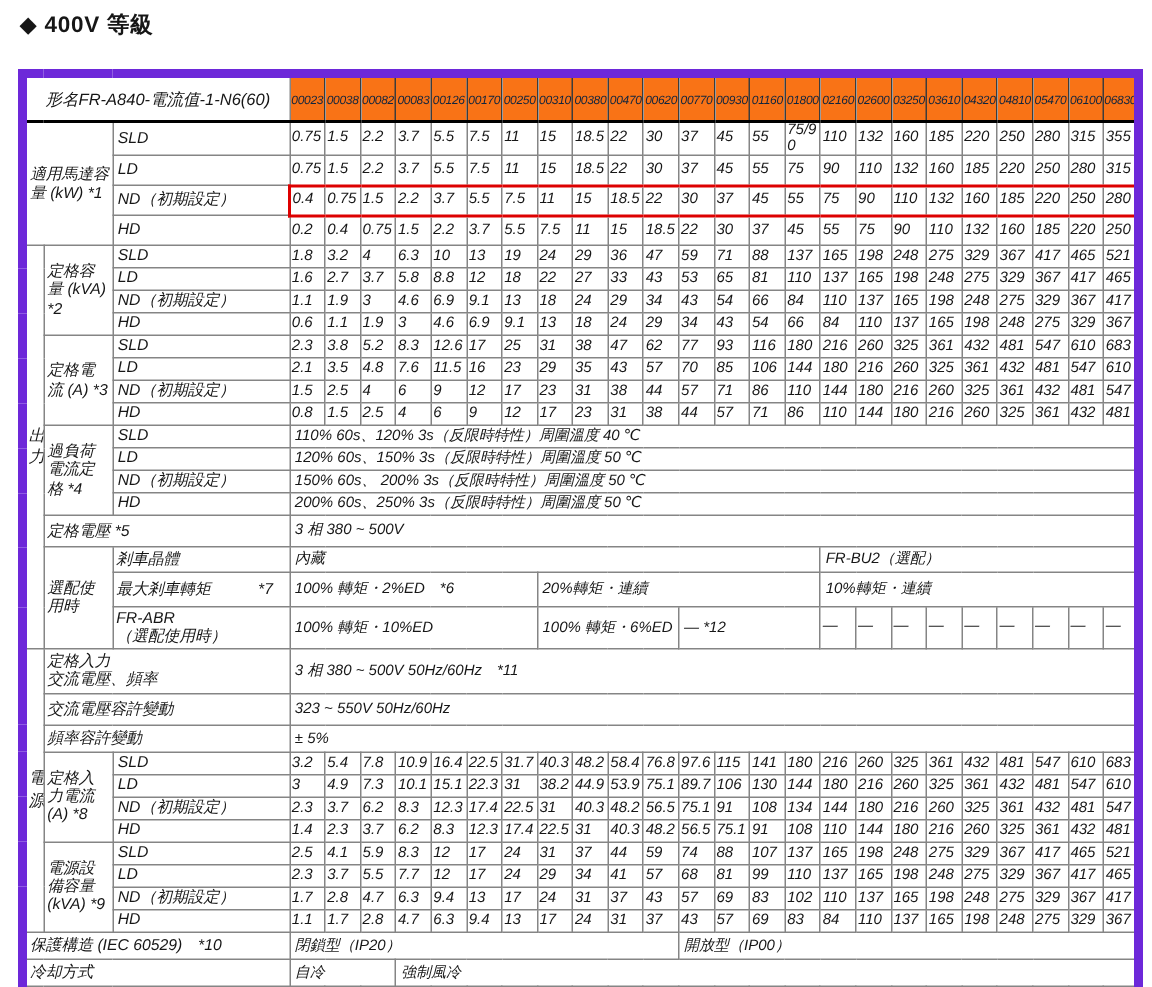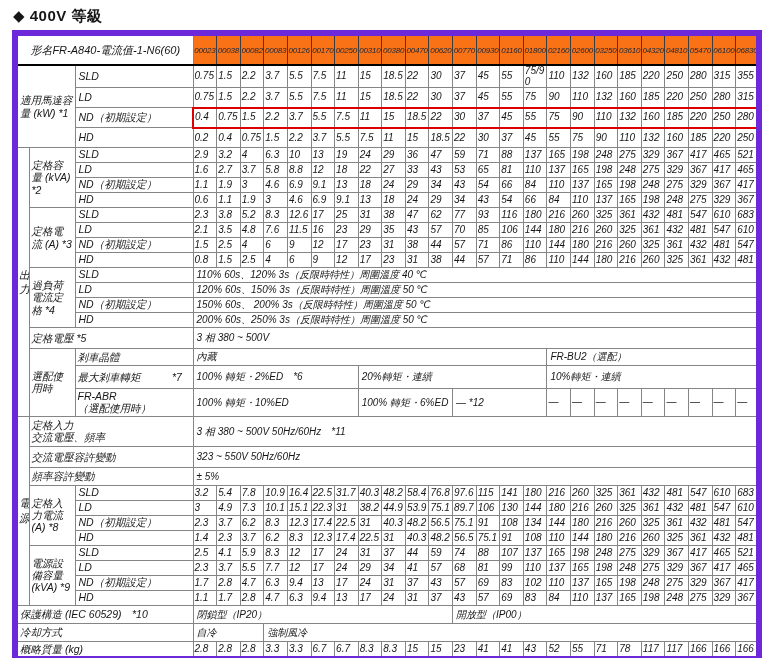--- a/index.html
+++ b/index.html
@@ -1,21 +1,21 @@
 <!DOCTYPE html>
 <html><head>
 <meta charset="utf-8">
 <style>
   html,body { margin:0; padding:0; }
   body {
     width:768px; height:658px; background:#ffffff; color:#161616;
     font-family:"Liberation Sans","DejaVu Sans",sans-serif;
     overflow:hidden;
   }
-  .title { font-size:15px; font-weight:600; margin:7px 0 4px 13px; letter-spacing:0.5px; }
+  .title { font-size:15px; font-weight:600; margin:7px 0 20px 13px; letter-spacing:0.5px; }
   table {
     border-collapse:collapse; table-layout:fixed; width:746px;
     margin-left:12px; border:6px solid #6d28d9;font-style:italic;
   }
   td { border:1px solid #858585; vertical-align:middle; overflow:hidden; background:#fff; }
   .mlabel { font-size:11px; text-align:center; padding:0 2px; }
   .model {
     font-size:8px; letter-spacing:-0.2px; text-align:center; padding:0;
     background:#f97316; border-color:#3c3c3c; color:#10253f;
   }
@@ -184,21 +184,21 @@
         <td class="val">160</td>
         <td class="val">185</td>
         <td class="val">220</td>
         <td class="val last">250</td>
       </tr>
 
   <tr class="rh15">
     <td class="grp" rowspan="16">出力</td>
     <td class="lbl" rowspan="4">定格容量 (kVA)  *2</td>
     <td class="rlab">SLD</td>
-  <td class="val first">2.9</td>
+  <td class="val first">1.8</td>
         <td class="val">3.2</td>
         <td class="val">4</td>
         <td class="val">6.3</td>
         <td class="val">10</td>
         <td class="val">13</td>
         <td class="val">19</td>
         <td class="val">24</td>
         <td class="val">29</td>
         <td class="val">36</td>
         <td class="val">47</td>

